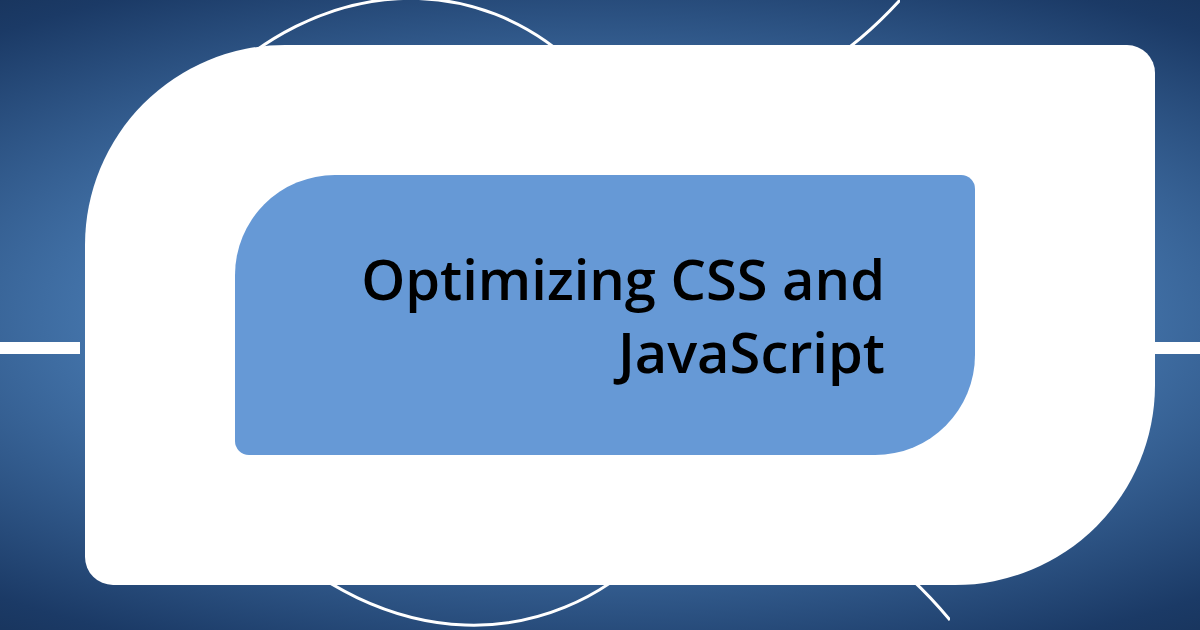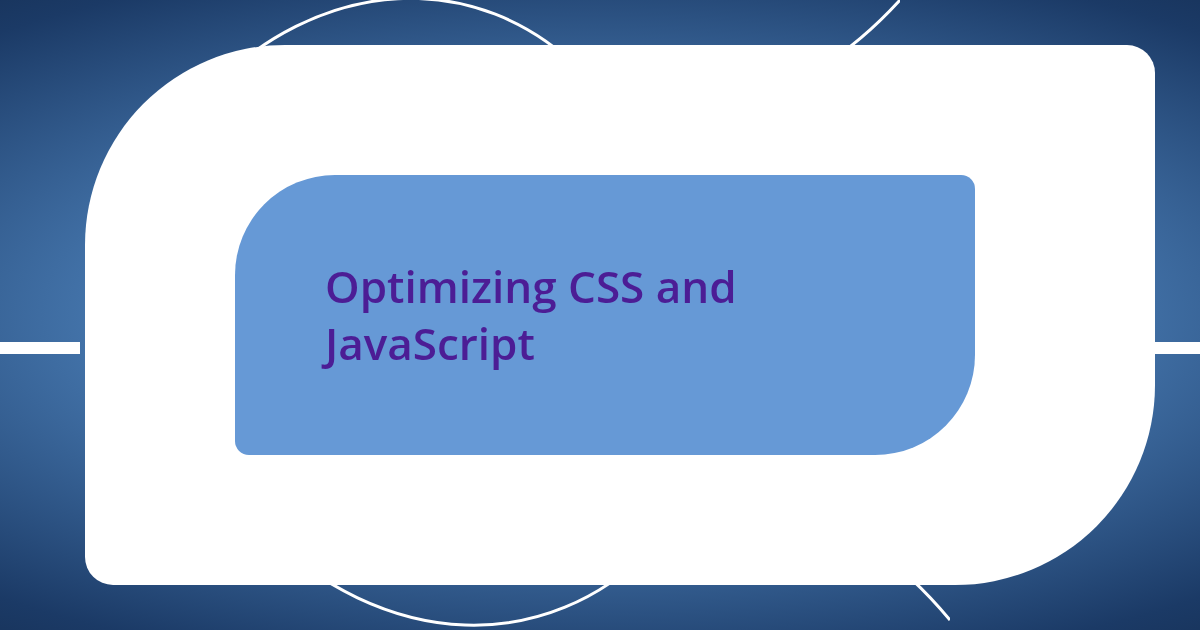--- a/index.html
+++ b/index.html
@@ -48,24 +48,24 @@
       background: #6699d6;
       border-top-left-radius: 100px;
       border-top-right-radius: 14px;
       border-bottom-left-radius: 14px;
       border-bottom-right-radius: 100px;
       display: flex;
       align-items: center;
       justify-content: center;
     }
     .title {
-      color: #4c1d95;
-      font-size: 44px;
+      color: #000000;
+      font-size: 56px;
       font-weight: 600;
-      text-align: left;
+      text-align: right;
       line-height: 1.3;
       max-width: 560px;
     }
     .curve {
       position: absolute;
       pointer-events: none;
     }
     .curve-top {
       top: -40px;
       left: 200px;

